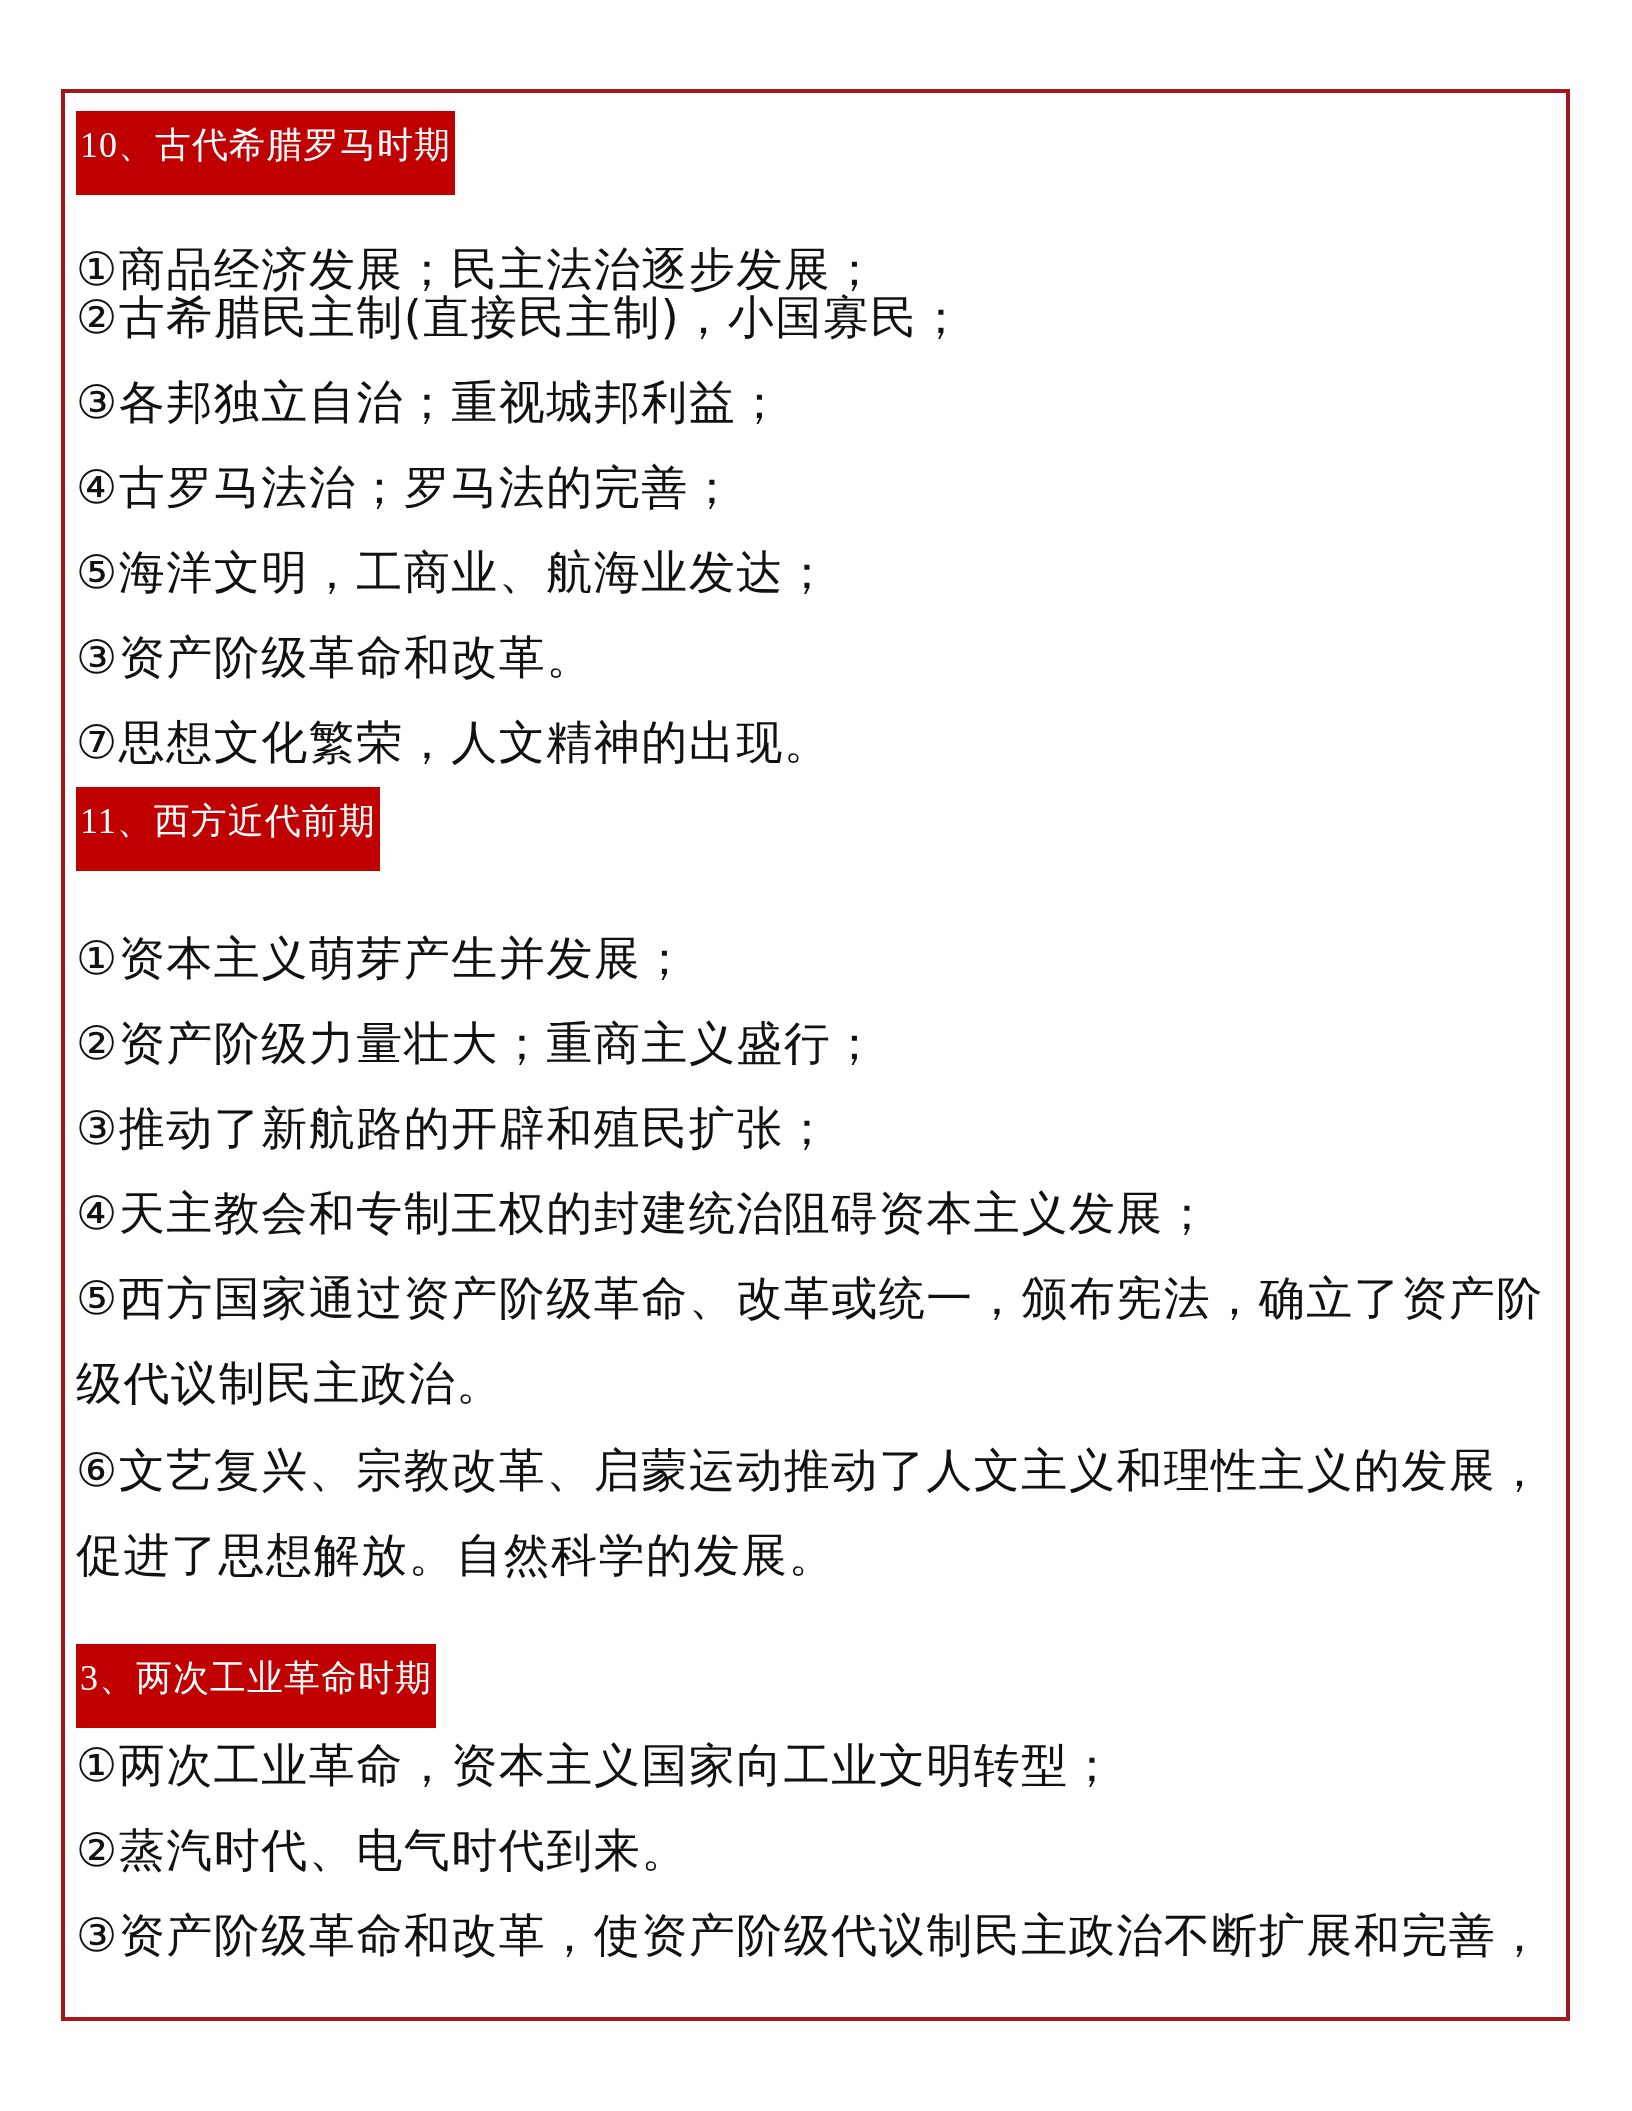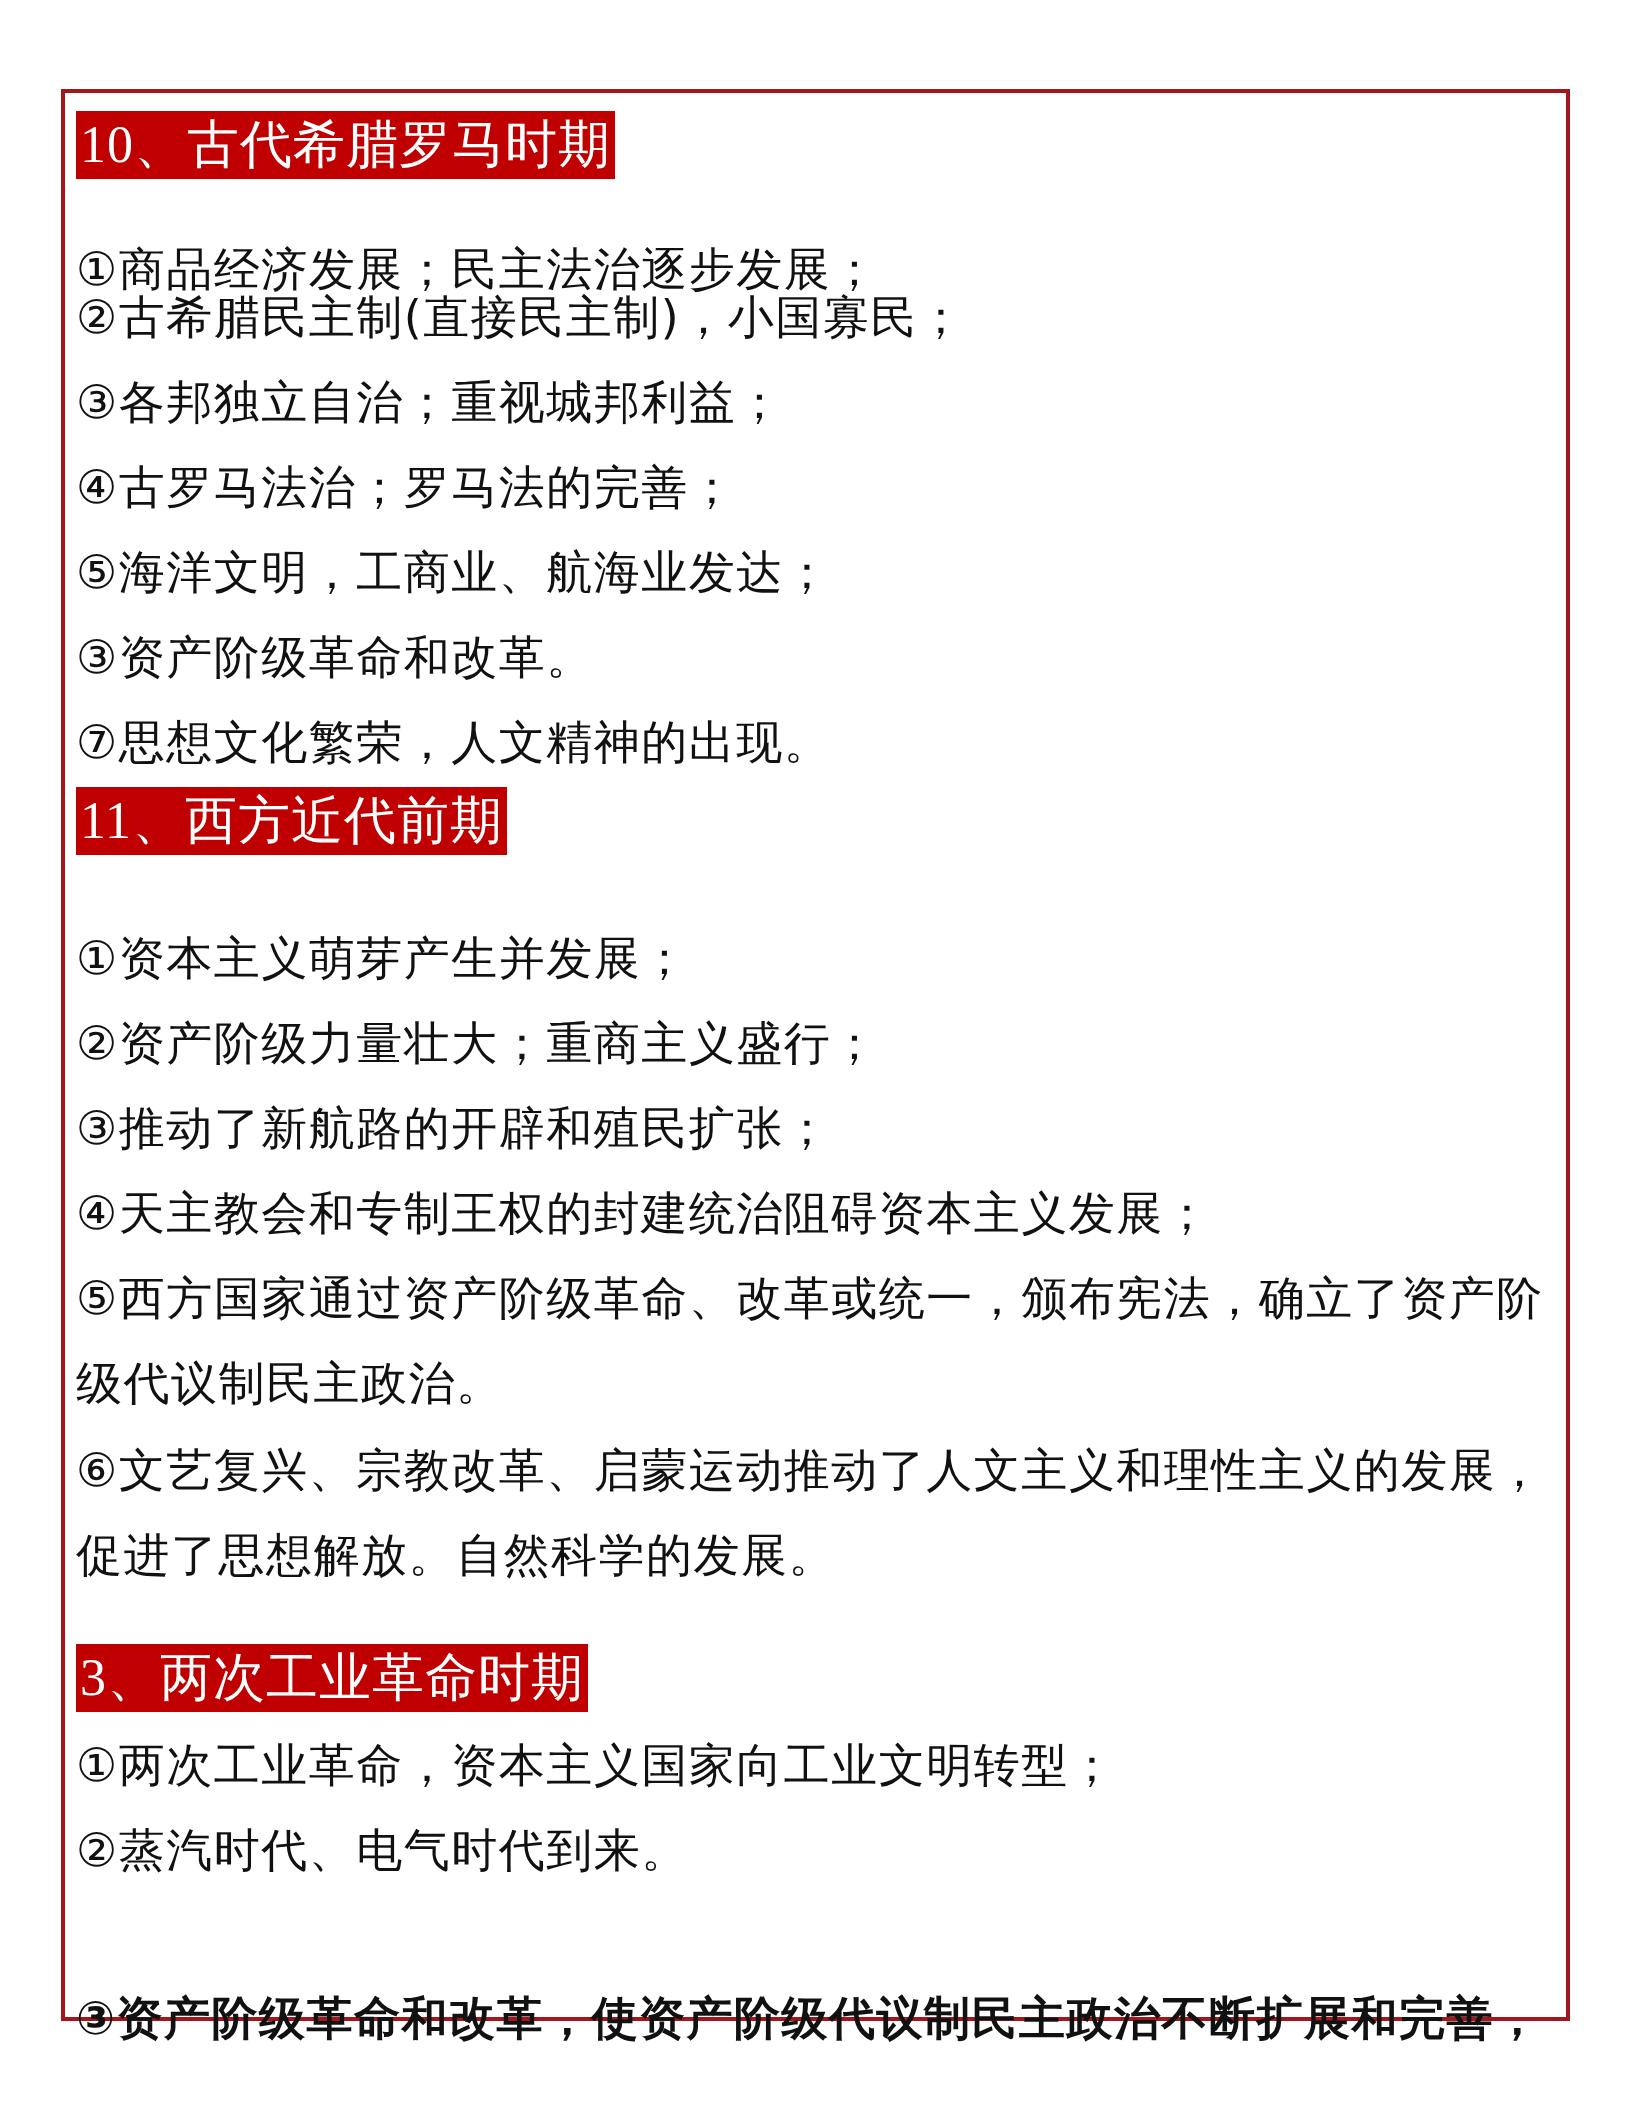--- a/index.html
+++ b/index.html
@@ -24,23 +24,23 @@
     border: 4px solid #a3161c;
     box-sizing: content-box;
   }
   .section-heading {
     position: absolute;
     left: 76px;
     height: 68px;
     background: #c00000;
     color: #ffffff;
     font-family: "Liberation Serif", "DejaVu Serif", serif;
-    font-size: 52px;
+    font-size: 36px;
     line-height: 68px;
-    padding: 0 4px 0 4px;
+    padding: 0 4px 16px 4px;
     white-space: nowrap;
     letter-spacing: 1px;
   }
   .line {
     position: absolute;
     left: 76px;
     height: 60px;
     line-height: 60px;
     font-size: 46px;
     white-space: nowrap;
@@ -69,13 +69,13 @@
 <div class="line" style="top:1098px;">③推动了新航路的开辟和殖民扩张；</div>
 <div class="line" style="top:1183px;">④天主教会和专制王权的封建统治阻碍资本主义发展；</div>
 <div class="line" style="top:1268px;text-align:center;">⑤西方国家通过资产阶级革命、改革或统一，颁布宪法，确立了资产阶</div>
 <div class="line" style="top:1353px;">级代议制民主政治。</div>
 <div class="line" style="top:1440px;">⑥文艺复兴、宗教改革、启蒙运动推动了人文主义和理性主义的发展，</div>
 <div class="line" style="top:1525px;">促进了思想解放。自然科学的发展。</div>
 
 <div class="section-heading" style="top:1644px;">3、两次工业革命时期</div>
 <div class="line" style="top:1735px;">①两次工业革命，资本主义国家向工业文明转型；</div>
 <div class="line" style="top:1820px;">②蒸汽时代、电气时代到来。</div>
-<div class="line" style="top:1988px;font-weight:bold;">③资产阶级革命和改革，使资产阶级代议制民主政治不断扩展和完善，</div>
+<div class="line" style="top:1905px;">③资产阶级革命和改革，使资产阶级代议制民主政治不断扩展和完善，</div>
 
 </body></html>

